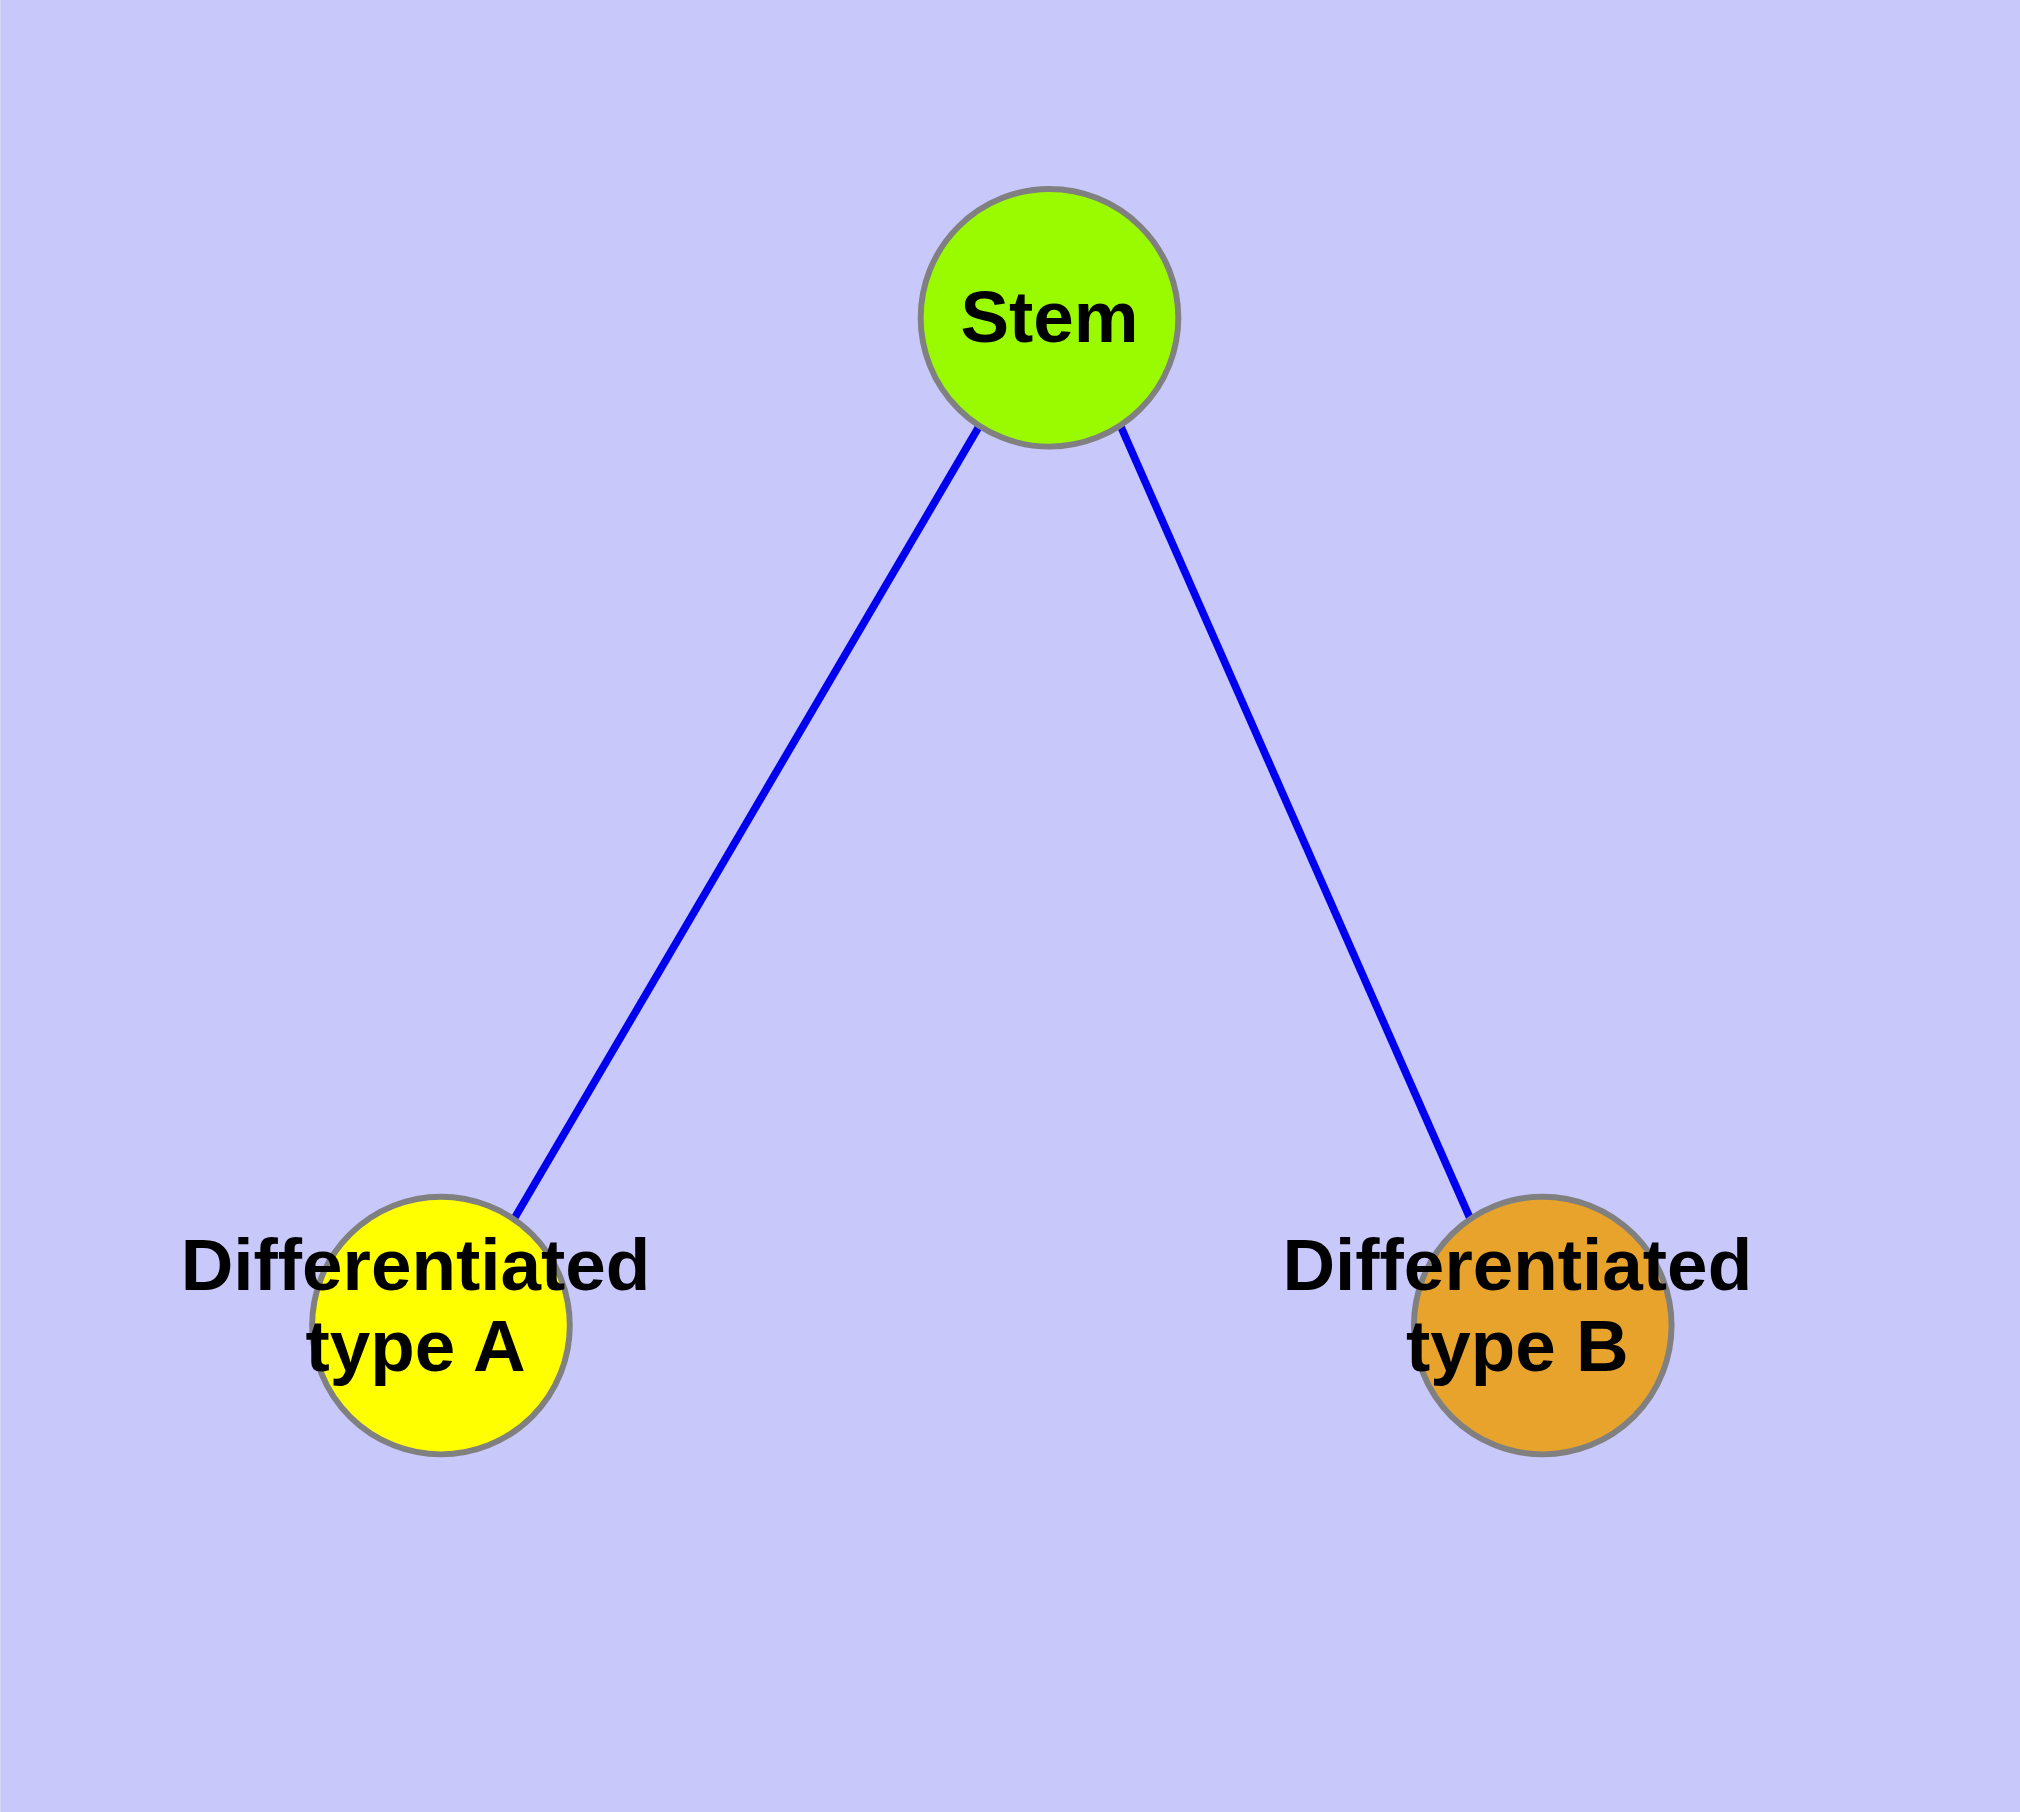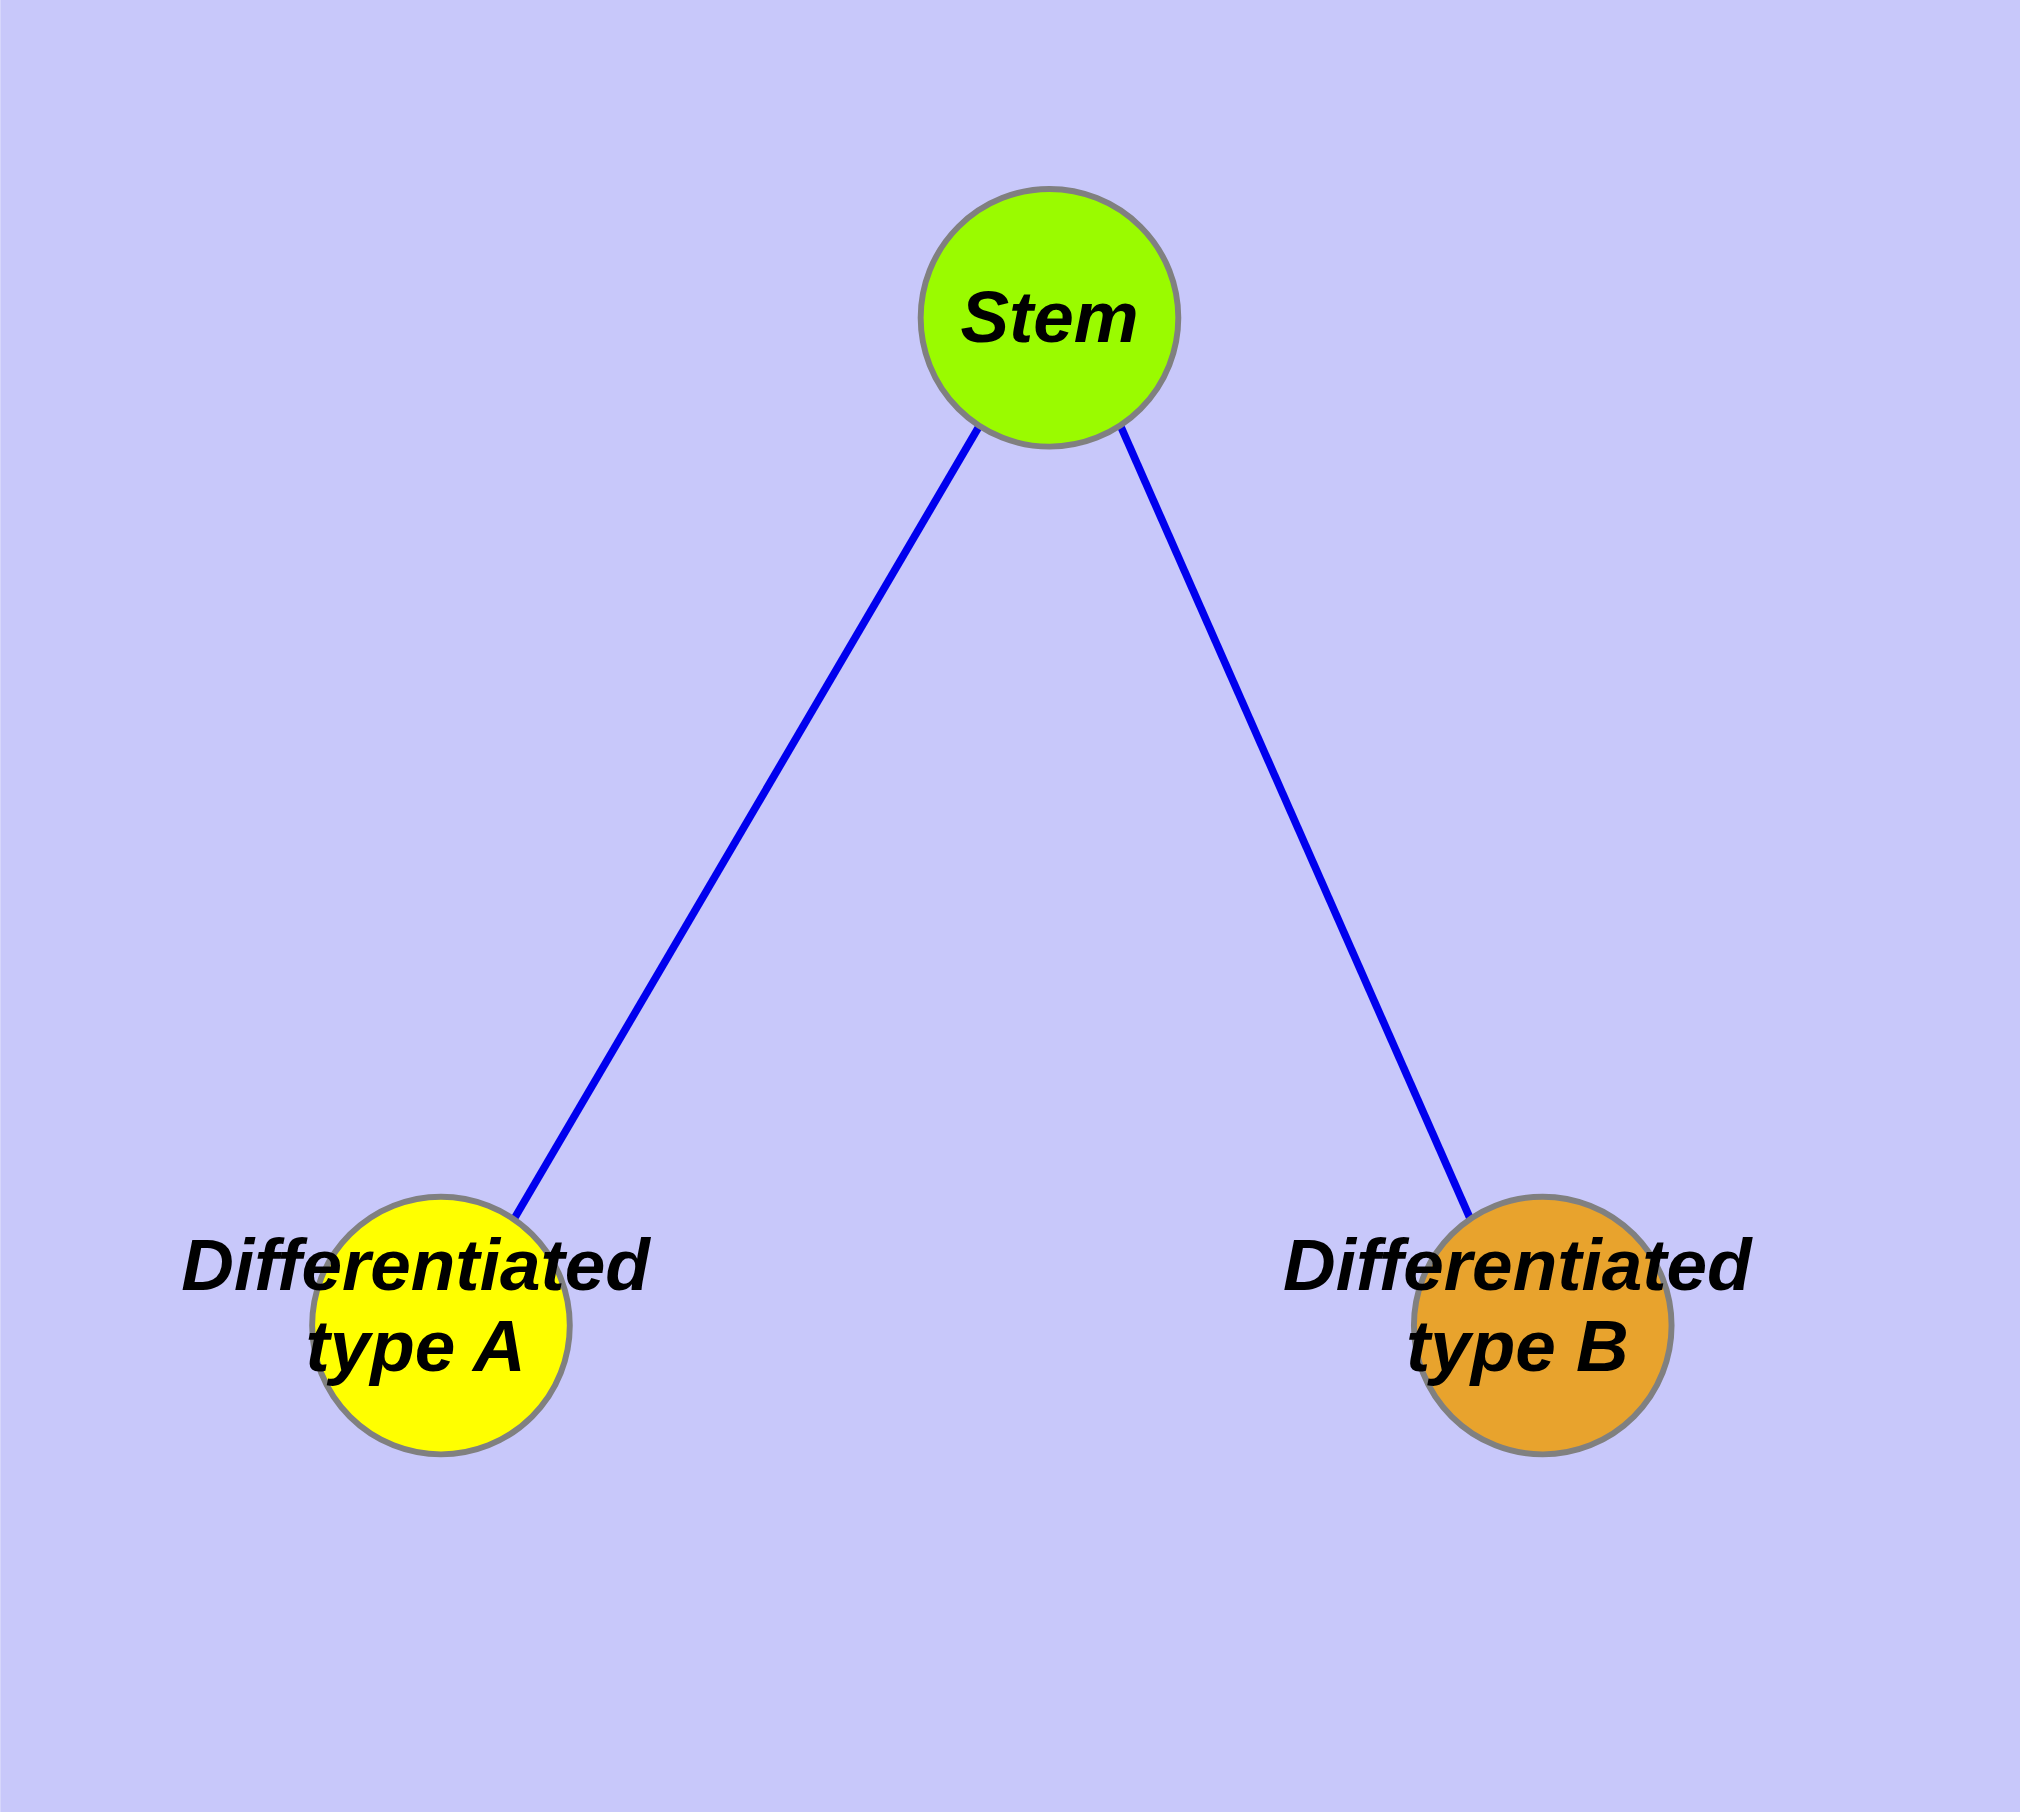--- a/index.html
+++ b/index.html
@@ -6,21 +6,20 @@
     margin: 0;
     padding: 0;
     background: #ffffff;
   }
   #canvas {
     position: relative;
     width: 2021px;
     height: 1812px;
     overflow: hidden;
     font-family: "Liberation Sans", sans-serif;
-    font-style: italic;
   }
   #graph-svg {
     position: absolute;
     top: 0;
     left: 0;
     width: 2021px;
     height: 1812px;
     display: block;
   }
   .node-label {

